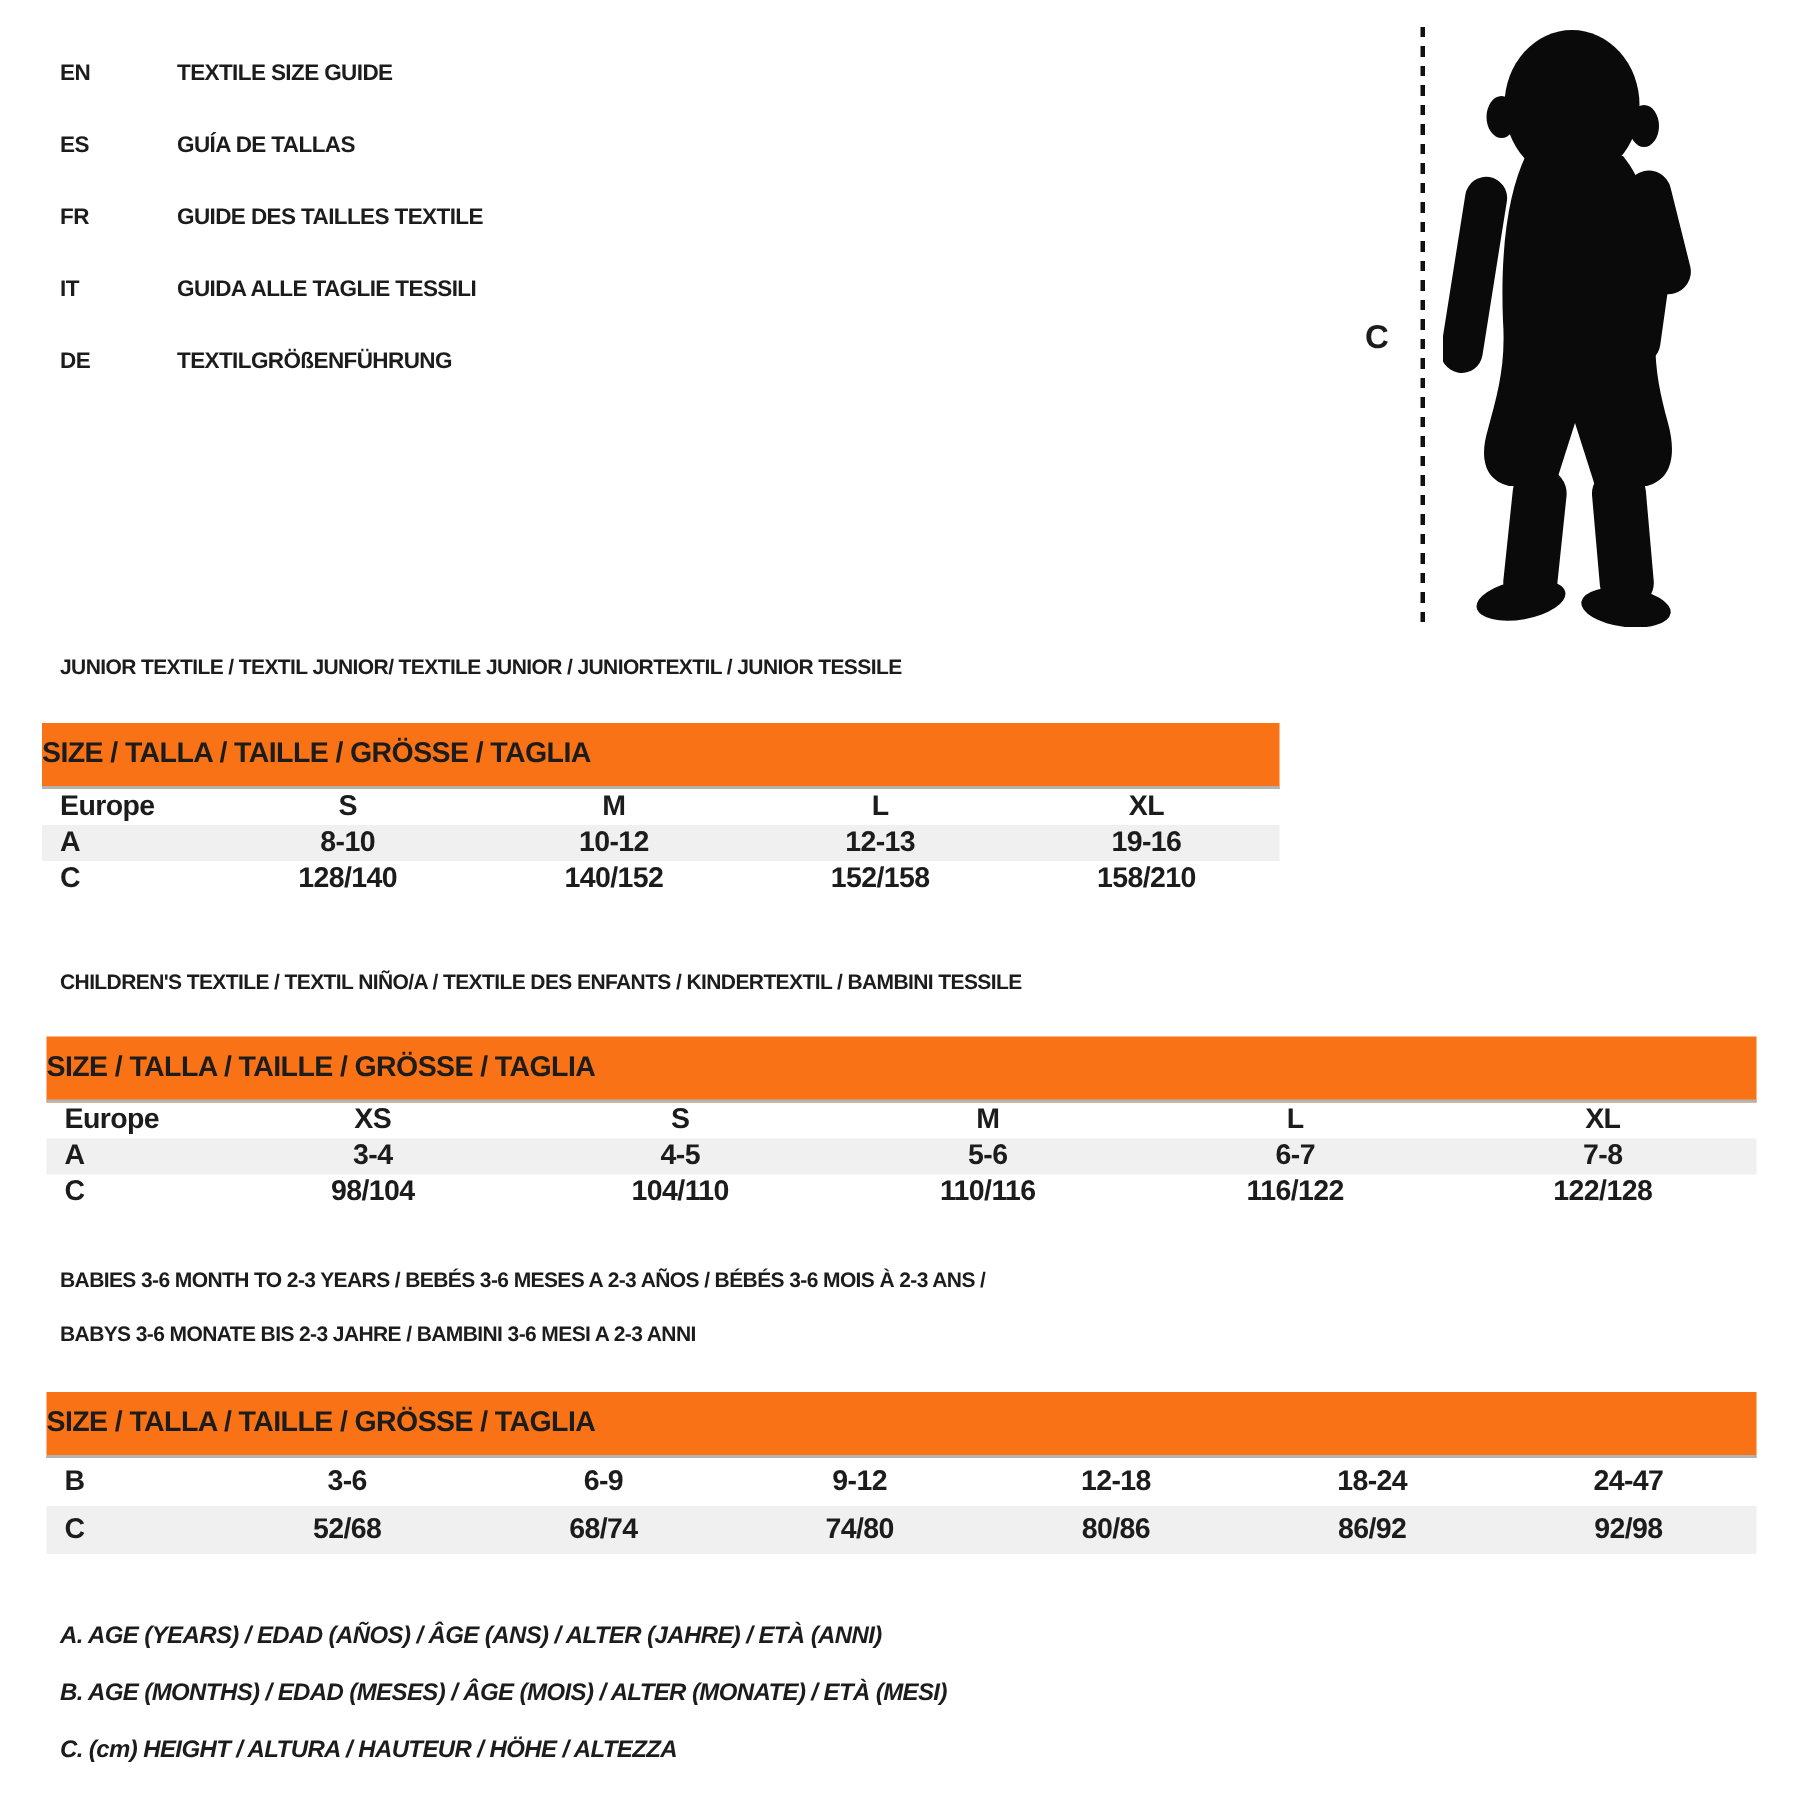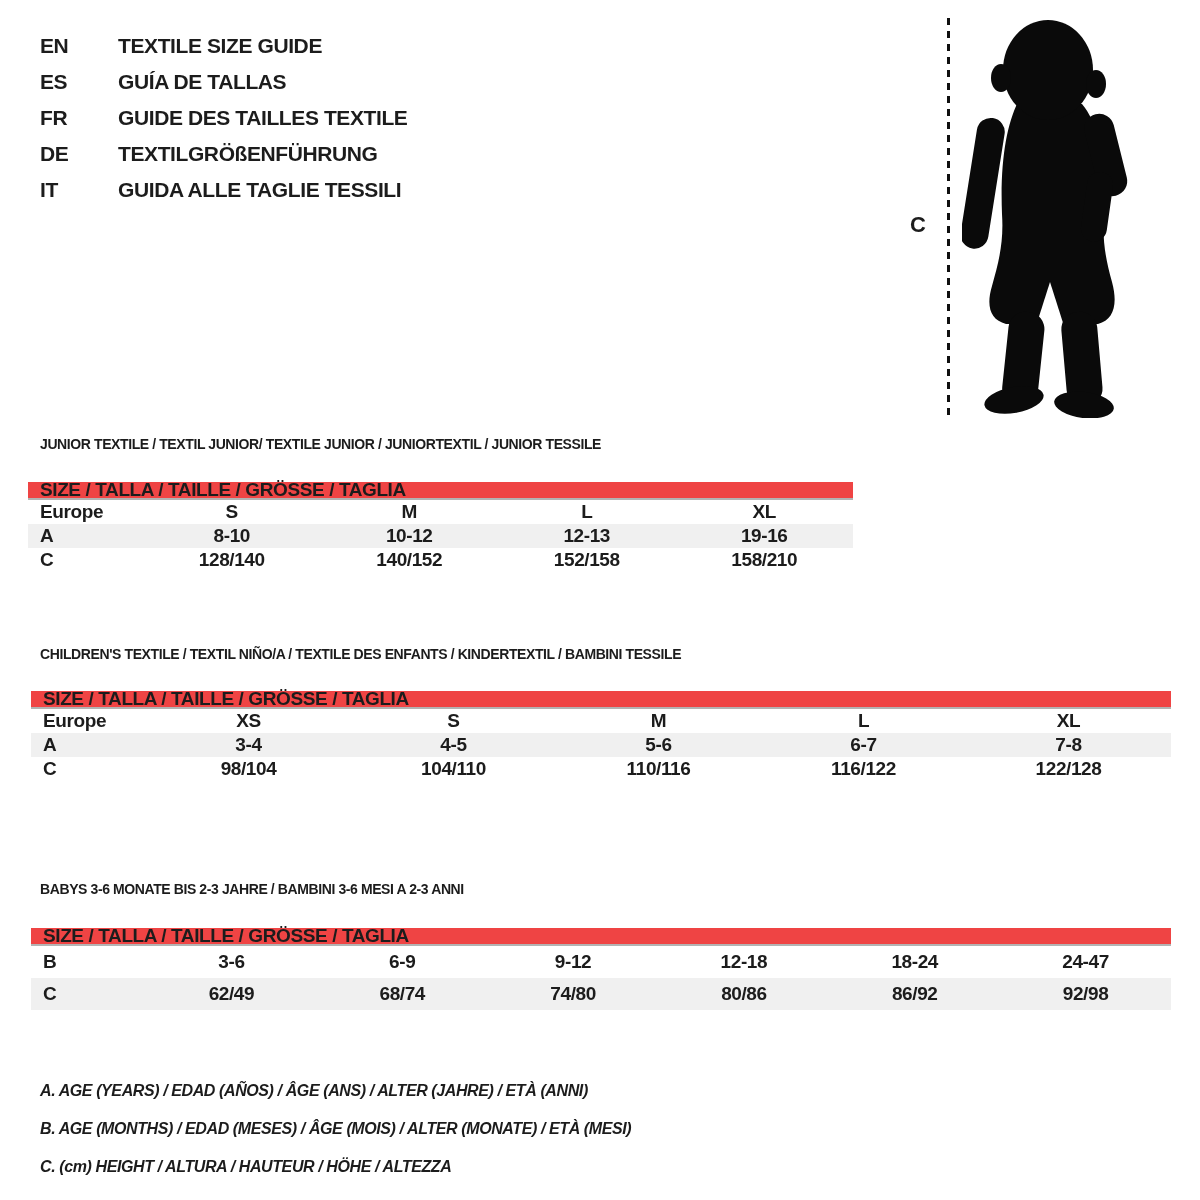--- a/index.html
+++ b/index.html
@@ -4,21 +4,21 @@
 <style>
   html,body { margin:0; padding:0; background:#ffffff; }
   .canvas {
     position:relative; width:1200px; height:1200px; background:#ffffff;
     font-family:"Liberation Sans", sans-serif; font-weight:bold; color:#1c1c1c;
     letter-spacing:-0.4px; overflow:hidden;
   }
 
   
   .lang-block { position:absolute; left:40px; top:28px; }
-  .lang-row { display:flex; height:36px; align-items:center; font-size:21px; }
+  .lang-row { display:flex; height:36px; align-items:flex-start; font-size:15px;margin-top:12px; }
   .lang-code { width:78px; flex:0 0 78px; }
   .lang-name { white-space:nowrap; }
 
   
   .measure-line {
     position:absolute; left:947px; top:18px; width:3px; height:400px;
     background:repeating-linear-gradient(to bottom, #101010 0 7px, transparent 7px 13px);
   }
   .measure-label { position:absolute; left:910px; top:212px; font-size:22px; }
   .baby-svg { position:absolute; left:962px; top:14px; }
@@ -29,22 +29,22 @@
   .title-children { top:646px; }
   .title-babies-1 { top:845px; }
   .title-babies-2 { top:881px; }
 
   
   .size-table { position:absolute; }
   .t-junior   { left:28px; top:482px; width:825px; }
   .t-children { left:31px; top:691px; width:1140px; }
   .t-babies   { left:31px; top:928px; width:1140px; }
   .size-header {
-    height:18px; background:#ef4444; display:flex; align-items:center;
-    padding-left:12px; font-size:19px; box-sizing:border-box;
+    height:44px; background:#f97316; display:flex; align-items:center;
+    padding-left:0; font-size:19px; box-sizing:border-box;
     border-bottom:2px solid #b3b3b3;
   }
   .trow { display:flex; height:24px; align-items:center; font-size:19px; }
   .t-babies .trow { height:32px; }
   .trow.shaded { background:#f0f0f0; }
   .tlabel { width:115px; flex:0 0 115px; padding-left:12px; box-sizing:border-box; }
   .tcell { flex:1 1 0; text-align:center; }
 
   
   .legend { position:absolute; left:40px; top:1072px; }
@@ -62,26 +62,26 @@
     </div>
     <div class="lang-row">
       <span class="lang-code">ES</span>
       <span class="lang-name">GUÍA DE TALLAS</span>
     </div>
     <div class="lang-row">
       <span class="lang-code">FR</span>
       <span class="lang-name">GUIDE DES TAILLES TEXTILE</span>
     </div>
     <div class="lang-row">
+      <span class="lang-code">IT</span>
+      <span class="lang-name">GUIDA ALLE TAGLIE TESSILI</span>
+    </div>
+    <div class="lang-row">
       <span class="lang-code">DE</span>
       <span class="lang-name">TEXTILGRÖßENFÜHRUNG</span>
-    </div>
-    <div class="lang-row">
-      <span class="lang-code">IT</span>
-      <span class="lang-name">GUIDA ALLE TAGLIE TESSILI</span>
     </div>
   </div>
 
   <div class="measure-line"></div>
   <div class="measure-label">C</div>
   <svg class="baby-svg" width="180" height="404" viewBox="0 0 180 404" xmlns="http://www.w3.org/2000/svg">
     <g fill="#0a0a0a">
 
       <path d="M56 88 C 44 112 38 150 40 200 C 42 230 36 250 30 272 C 24 292 28 306 44 310 L 136 310 C 152 306 156 290 150 268 C 144 246 140 228 142 198 C 146 150 138 112 120 90 Z"></path>
 
@@ -151,35 +151,36 @@
     <div class="trow">
       <span class="tlabel">C</span>
       <span class="tcell">98/104</span>
       <span class="tcell">104/110</span>
       <span class="tcell">110/116</span>
       <span class="tcell">116/122</span>
       <span class="tcell">122/128</span>
     </div>
   </div>
 
+  <div class="section-title title-babies-1">BABIES 3-6 MONTH TO 2-3 YEARS / BEBÉS 3-6 MESES A 2-3 AÑOS / BÉBÉS 3-6 MOIS À 2-3 ANS /</div>
   <div class="section-title title-babies-2">BABYS 3-6 MONATE BIS 2-3 JAHRE / BAMBINI 3-6 MESI A 2-3 ANNI</div>
   <div class="size-table t-babies">
     <div class="size-header">SIZE / TALLA / TAILLE / GRÖSSE / TAGLIA</div>
     <div class="trow">
       <span class="tlabel">B</span>
       <span class="tcell">3-6</span>
       <span class="tcell">6-9</span>
       <span class="tcell">9-12</span>
       <span class="tcell">12-18</span>
       <span class="tcell">18-24</span>
       <span class="tcell">24-47</span>
     </div>
     <div class="trow shaded">
       <span class="tlabel">C</span>
-      <span class="tcell">62/49</span>
+      <span class="tcell">52/68</span>
       <span class="tcell">68/74</span>
       <span class="tcell">74/80</span>
       <span class="tcell">80/86</span>
       <span class="tcell">86/92</span>
       <span class="tcell">92/98</span>
     </div>
   </div>
 
   <div class="legend">
     <div class="legend-line">A. AGE (YEARS) / EDAD (AÑOS) / ÂGE (ANS) / ALTER (JAHRE) / ETÀ (ANNI)</div>

